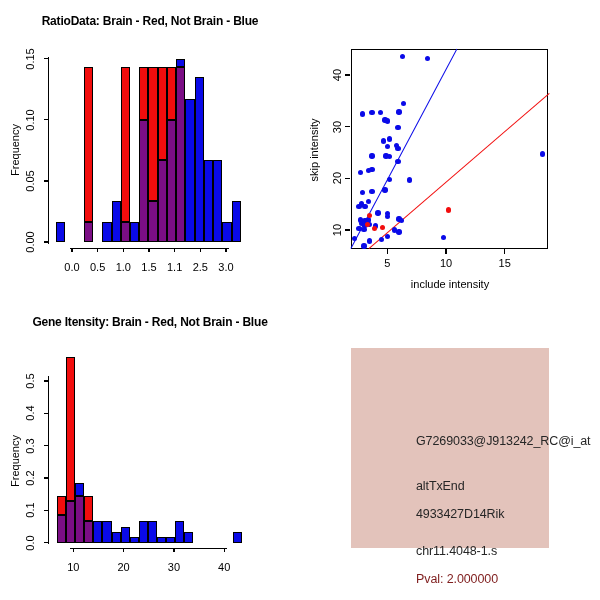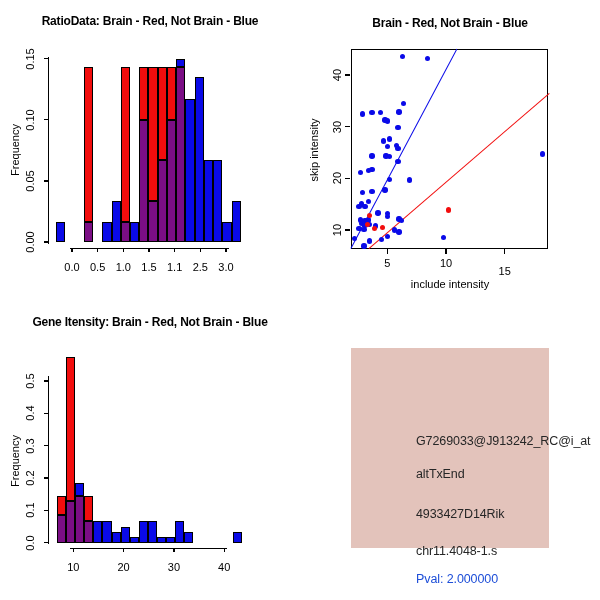--- a/index.html
+++ b/index.html
@@ -29,21 +29,21 @@
   .tick-y{position:absolute;font-size:11px;white-space:nowrap;
           transform:translate(-50%,-50%) rotate(-90deg);}
   .bar-seg{position:absolute;box-sizing:border-box;border:1px solid #000;}
   .scatter-box{position:absolute;box-sizing:border-box;border:1.5px solid #000;background:transparent;}
   .pt{position:absolute;width:5.4px;height:5.4px;border-radius:50%;}
   .fit-line{position:absolute;transform-origin:0 50%;}
   .info-box{position:absolute;left:51px;top:48px;width:198px;height:200px;}
   .info-line{position:absolute;left:65px;font-size:12.5px;letter-spacing:-0.1px;
              white-space:nowrap;color:#262626;}
   #info-line-1{top:86px;}
-  #info-line-2{top:119px;}
+  #info-line-2{top:131px;}
   #info-line-3{top:159px;}
   #info-line-4{top:196px;}
   #pval-line{top:224px;}
 </style>
 </head>
 <body>
 
 <div class="canvas">
 
   <section class="panel" id="panel-tl">
@@ -93,30 +93,29 @@
       <div class="bar-seg" style="left: 176.2px; top: 58.7px; width: 9.2394px; height: 8.554px; background: rgb(10, 10, 232);"></div>
       <div class="bar-seg" style="left: 185.439px; top: 99.3926px; width: 9.2394px; height: 142.607px; background: rgb(10, 10, 232);"></div>
       <div class="bar-seg" style="left: 194.679px; top: 77.03px; width: 9.2394px; height: 164.97px; background: rgb(10, 10, 232);"></div>
       <div class="bar-seg" style="left: 203.918px; top: 160.493px; width: 9.2394px; height: 81.5074px; background: rgb(10, 10, 232);"></div>
       <div class="bar-seg" style="left: 213.157px; top: 160.493px; width: 9.2394px; height: 81.5074px; background: rgb(10, 10, 232);"></div>
       <div class="bar-seg" style="left: 222.397px; top: 221.593px; width: 9.2394px; height: 20.4074px; background: rgb(10, 10, 232);"></div>
       <div class="bar-seg" style="left: 231.636px; top: 201.307px; width: 9.2394px; height: 40.6926px; background: rgb(10, 10, 232);"></div>
     </section>
 
   <section class="panel" id="panel-tr">
-    <div class="title">Brain - Red, Not Brain - Blue</div>
     <div class="xlabel">include intensity</div>
     <div class="ylabel">skip intensity</div>
   <div class="scatter-box" style="left: 50.7px; top: 49.3px; width: 197.6px; height: 200px;"></div>
       <div class="tick-mark" style="left: 86.6px; top: 249.3px; width: 1.4px; height: 4.5px;"></div>
       <div class="tick-x" style="left: 69.3px; top: 257px;">5</div>
       <div class="tick-mark" style="left: 145.3px; top: 249.3px; width: 1.4px; height: 4.5px;"></div>
       <div class="tick-x" style="left: 128px; top: 257px;">10</div>
       <div class="tick-mark" style="left: 204px; top: 249.3px; width: 1.4px; height: 4.5px;"></div>
-      <div class="tick-x" style="left: 186.7px; top: 257px; margin-top: 8px;">15</div>
+      <div class="tick-x" style="left: 186.7px; top: 257px;">15</div>
       <div class="tick-mark" style="left: 45.2px; top: 229.3px; width: 4.5px; height: 1.4px;"></div>
       <div class="tick-y" style="left: 37px; top: 230px;">10</div>
       <div class="tick-mark" style="left: 45.2px; top: 177.6px; width: 4.5px; height: 1.4px;"></div>
       <div class="tick-y" style="left: 37px; top: 178.3px;">20</div>
       <div class="tick-mark" style="left: 45.2px; top: 125.9px; width: 4.5px; height: 1.4px;"></div>
       <div class="tick-y" style="left: 37px; top: 126.6px;">30</div>
       <div class="tick-mark" style="left: 45.2px; top: 74.2px; width: 4.5px; height: 1.4px;"></div>
       <div class="tick-y" style="left: 37px; top: 74.9px;">40</div>
       <div class="fit-line" style="left: 50.906px; top: 247.962px; width: 225.973px; height: 1.3px; background: rgb(10, 10, 232); transform: rotate(-1.08248rad);"></div>
       <div class="fit-line" style="left: 68.516px; top: 248.479px; width: 237.852px; height: 1.3px; background: rgb(242, 13, 13); transform: rotate(-0.710333rad);"></div>
@@ -227,17 +226,17 @@
       <div class="bar-seg" style="left: 183.96px; top: 231.931px; width: 9.054px; height: 10.7692px; background: rgb(10, 10, 232);"></div>
       <div class="bar-seg" style="left: 233.254px; top: 231.931px; width: 9.054px; height: 10.7692px; background: rgb(10, 10, 232);"></div>
     </section>
 
   <section class="panel" id="panel-br">
     <div class="info-box" id="info-box" style="background: rgb(227, 195, 187);">
       <div class="info-line" id="info-line-1">G7269033@J913242_RC@i_at</div>
       <div class="info-line" id="info-line-2">altTxEnd</div>
       <div class="info-line" id="info-line-3">4933427D14Rik</div>
       <div class="info-line" id="info-line-4">chr11.4048-1.s</div>
-      <div class="info-line" id="pval-line" style="color: #1d4ed8;">Pval: 2.000000</div>
+      <div class="info-line" id="pval-line" style="color: #7f1d1d;">Pval: 2.000000</div>
     </div>
   </section>
 
 </div>
 
 </body></html>

